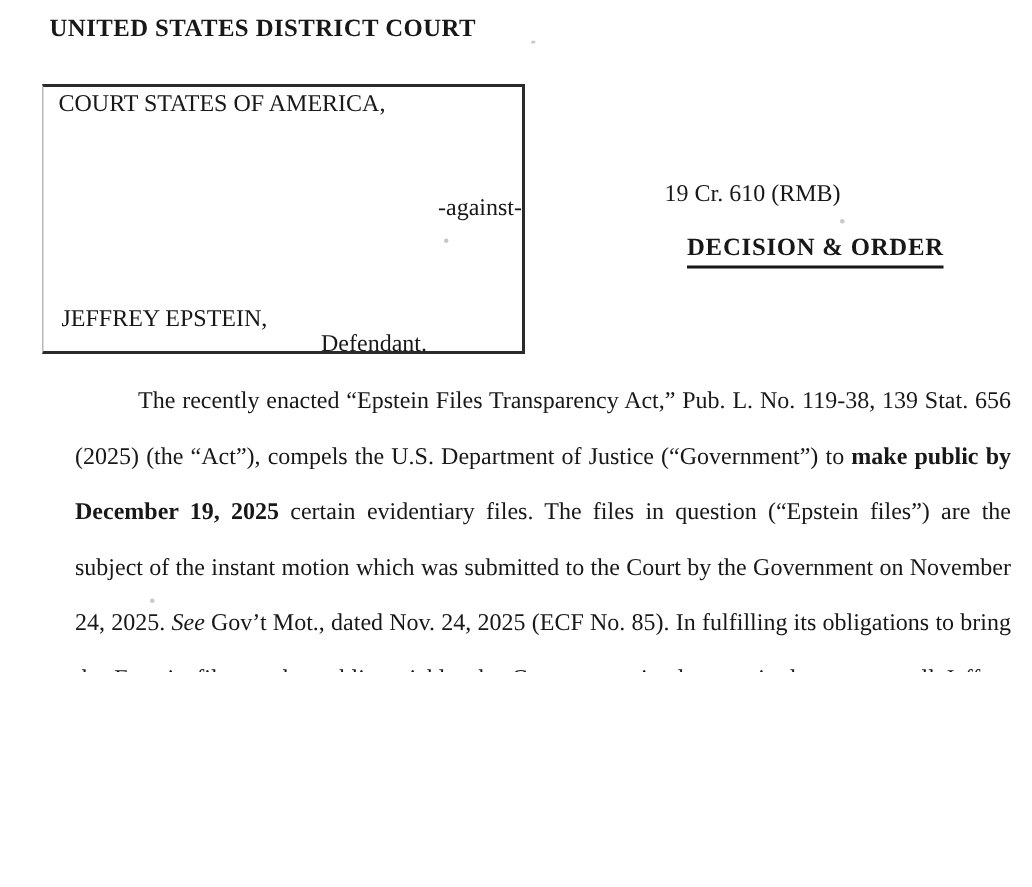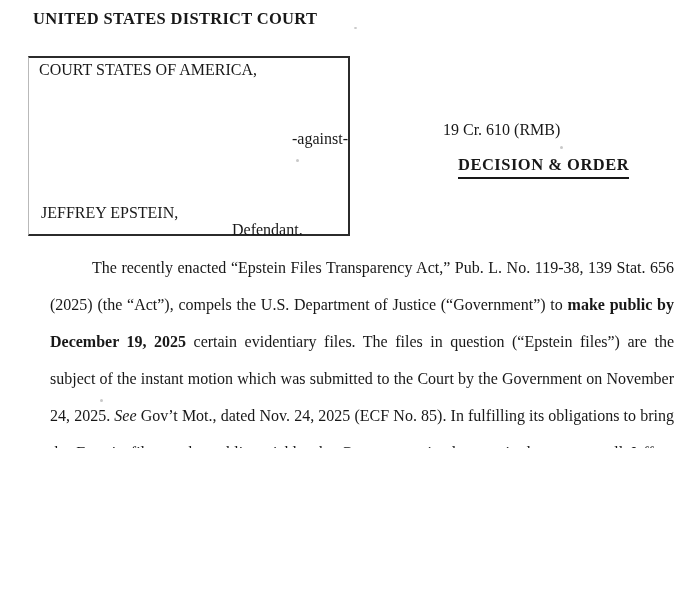--- a/index.html
+++ b/index.html
@@ -58,21 +58,21 @@
   .defendant-name {
     position: absolute;
     left: 12px;
     top: 146px;
     font-size: 16px;
     white-space: nowrap;
     text-align: right;
   }
   .defendant-label {
     position: absolute;
-    left: 203px;
+    left: 185px;
     top: 163px;
     font-size: 16px;
     white-space: nowrap;
     text-align: center;
   }
   
   .case-number {
     position: absolute;
     left: 443px;
     top: 121px;

